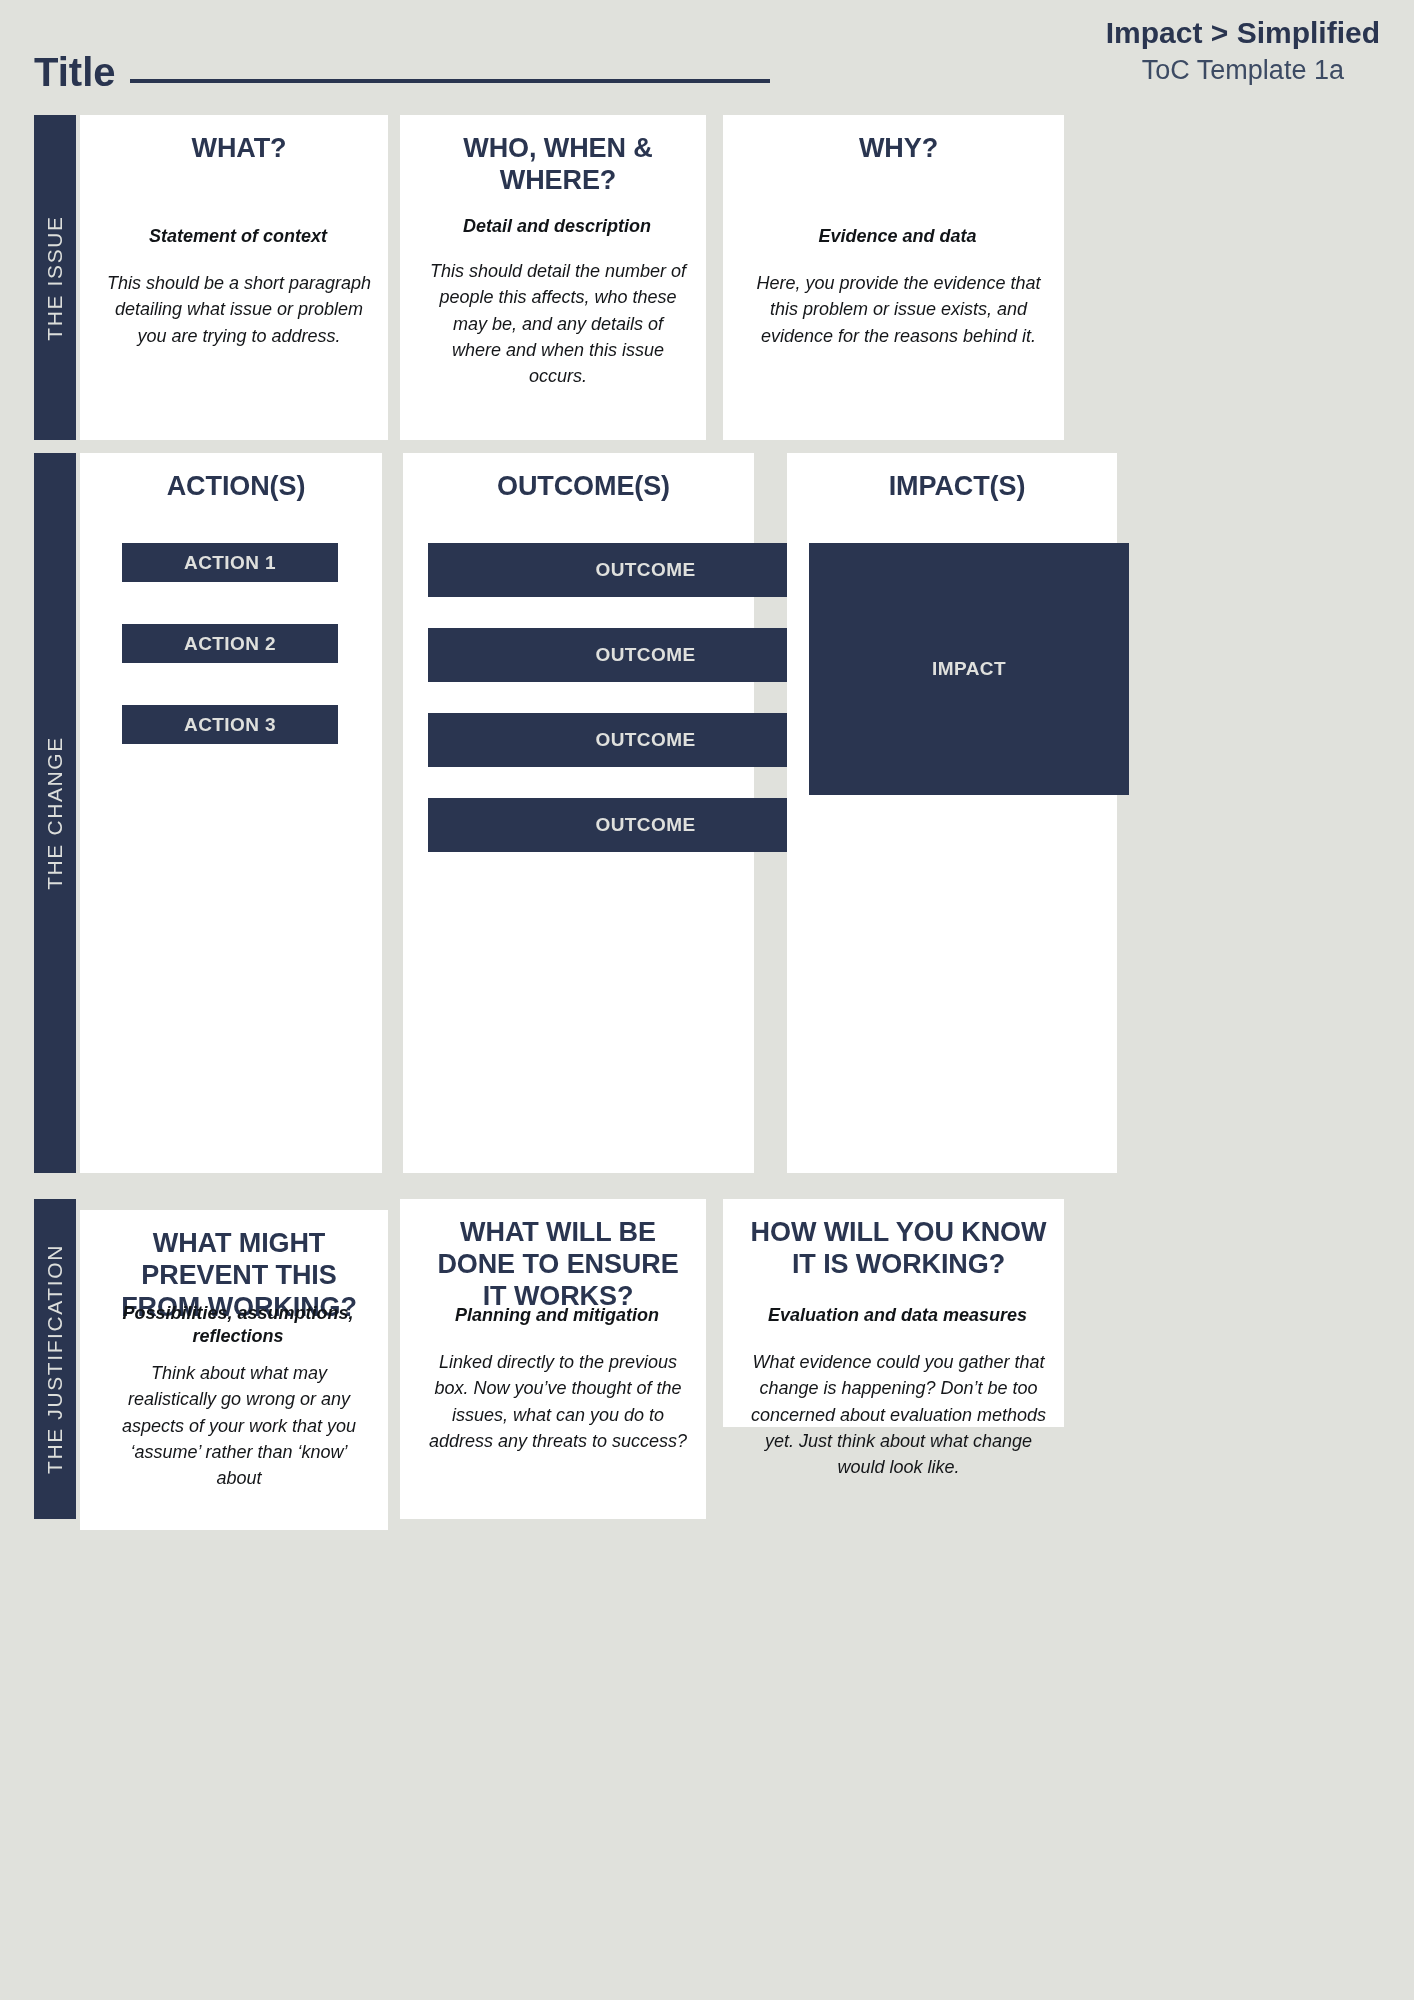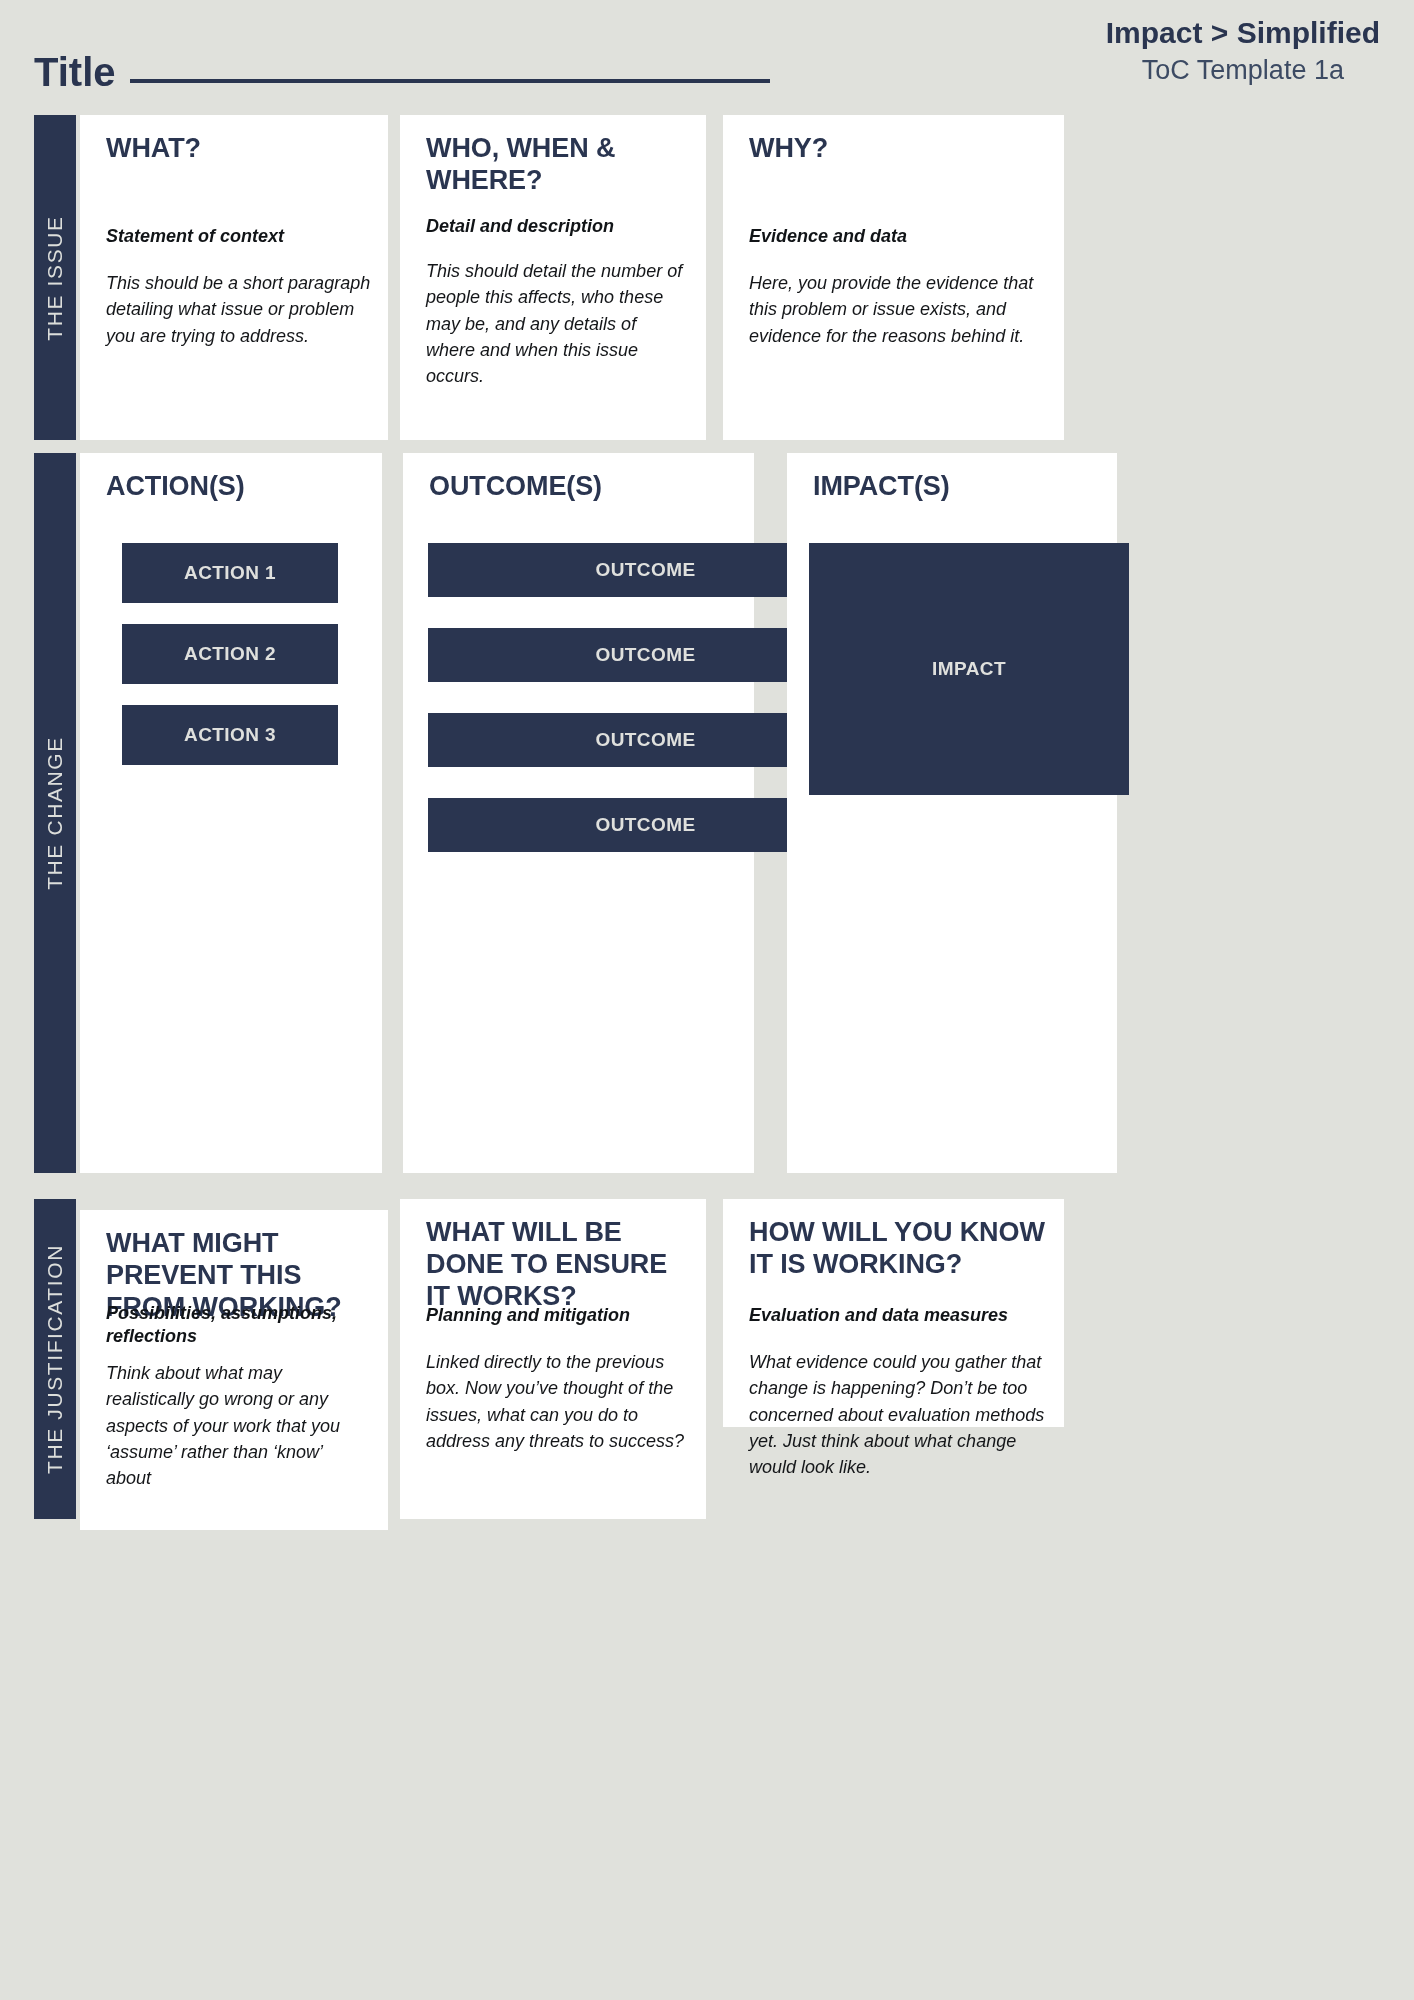--- a/index.html
+++ b/index.html
@@ -94,20 +94,21 @@
     white-space: nowrap;
     color: #dcdedb;
     font-size: 21px;
     letter-spacing: 1.6px;
     font-weight: normal;
   }
   .card {
     position: absolute;
     background: #ffffff;
     box-sizing: border-box;
+    text-align: center;
   }
   .card-title {
     position: absolute;
     left: 26px;
     top: 18px;
     right: 16px;
     font-size: 27px;
     font-weight: bold;
     color: #2a3550;
     line-height: 1.18;
@@ -161,21 +162,21 @@
     font-weight: bold;
     letter-spacing: 0.4px;
     display: flex;
     align-items: center;
     justify-content: center;
     box-sizing: border-box;
   }
   .chip-action {
     left: 42px;
     width: 216px;
-    height: 60px;
+    height: 39px;
   }
   .chip-outcome {
     left: 25px;
     width: 435px;
     height: 54px;
   }
   .chip-impact {
     left: 22px;
     top: 90px;
     width: 320px;

